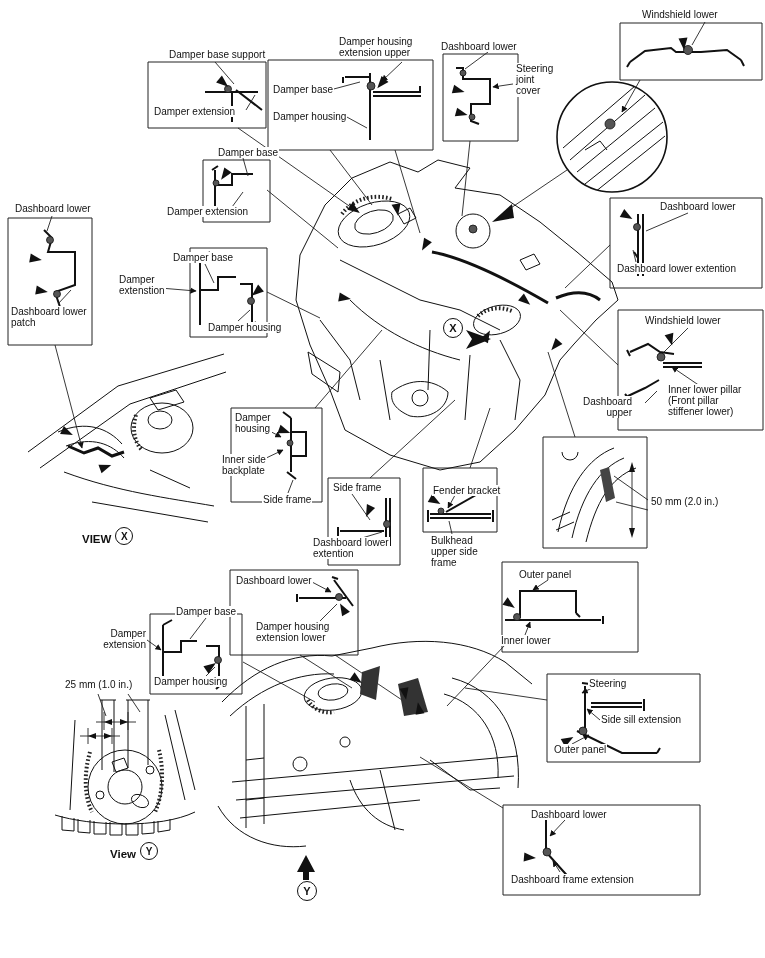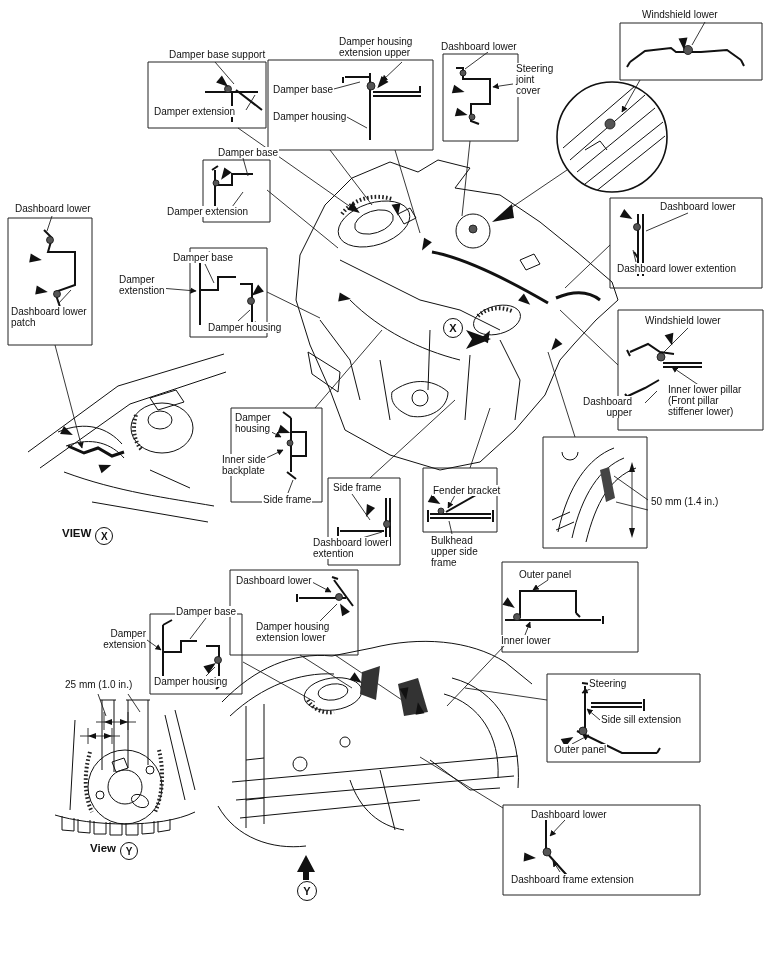--- a/index.html
+++ b/index.html
@@ -3,21 +3,21 @@
 <meta charset="utf-8">
 <style>
   html,body{margin:0;padding:0;background:#fff;}
   #canvas{position:relative;width:765px;height:958px;background:#fff;overflow:hidden;
           font-family:"Liberation Sans",sans-serif;color:#111;}
   #art{position:absolute;left:0;top:0;z-index:1;}
   .label{position:absolute;z-index:3;font-size:10px;line-height:1.12;color:#111;
          white-space:pre-line;background:#fff;padding:0 1px;}
   .r{text-align:right;}
   .cap{position:absolute;z-index:3;font-size:11.5px;font-weight:700;display:flex;
-       align-items:flex-start;gap:4px;background:#fff;}
+       align-items:flex-end;gap:4px;background:#fff;margin-left:20px;}
   .circ{display:inline-flex;align-items:center;justify-content:center;width:16px;height:16px;
         border:1.6px solid #111;border-radius:50%;font-size:10px;font-weight:700;background:#fff;}
   .marker{position:absolute;z-index:3;width:18px;height:18px;border:1.4px solid #111;border-radius:50%;
           display:flex;align-items:center;justify-content:center;font-size:11px;font-weight:700;background:#fff;}
   svg *{vector-effect:non-scaling-stroke;}
   .ln{stroke:#111;stroke-width:1;fill:none;}
   .thin{stroke:#222;stroke-width:.9;fill:none;}
   .thick{stroke:#111;stroke-width:2;fill:none;}
   .bead{stroke:#111;stroke-width:3;fill:none;}
   .dotbead{stroke:#222;stroke-width:4;fill:none;stroke-dasharray:1.6 2.2;}
@@ -378,21 +378,21 @@
   <div class="label" style="left:221px;top:454px">Inner side
 backplate</div>
   <div class="label" style="left:262px;top:494px">Side frame</div>
   <div class="label" style="left:332px;top:482px">Side frame</div>
   <div class="label" style="left:312px;top:537px">Dashboard lower
 extention</div>
   <div class="label" style="left:432px;top:485px">Fender bracket</div>
   <div class="label" style="left:430px;top:535px">Bulkhead
 upper side
 frame</div>
-  <div class="label" style="left:650px;top:496px">50 mm (1.4 in.)</div>
+  <div class="label" style="left:650px;top:496px">50 mm (2.0 in.)</div>
   <div class="label" style="left:235px;top:575px">Dashboard lower</div>
   <div class="label" style="left:255px;top:621px">Damper housing
 extension lower</div>
   <div class="label" style="left:175px;top:606px">Damper base</div>
   <div class="label r" style="left:99px;top:628px;width:46px">Damper
 extension</div>
   <div class="label" style="left:153px;top:676px">Damper housing</div>
   <div class="label" style="left:518px;top:569px">Outer panel</div>
   <div class="label" style="left:500px;top:635px">Inner lower</div>
   <div class="label" style="left:64px;top:679px">25 mm (1.0 in.)</div>

